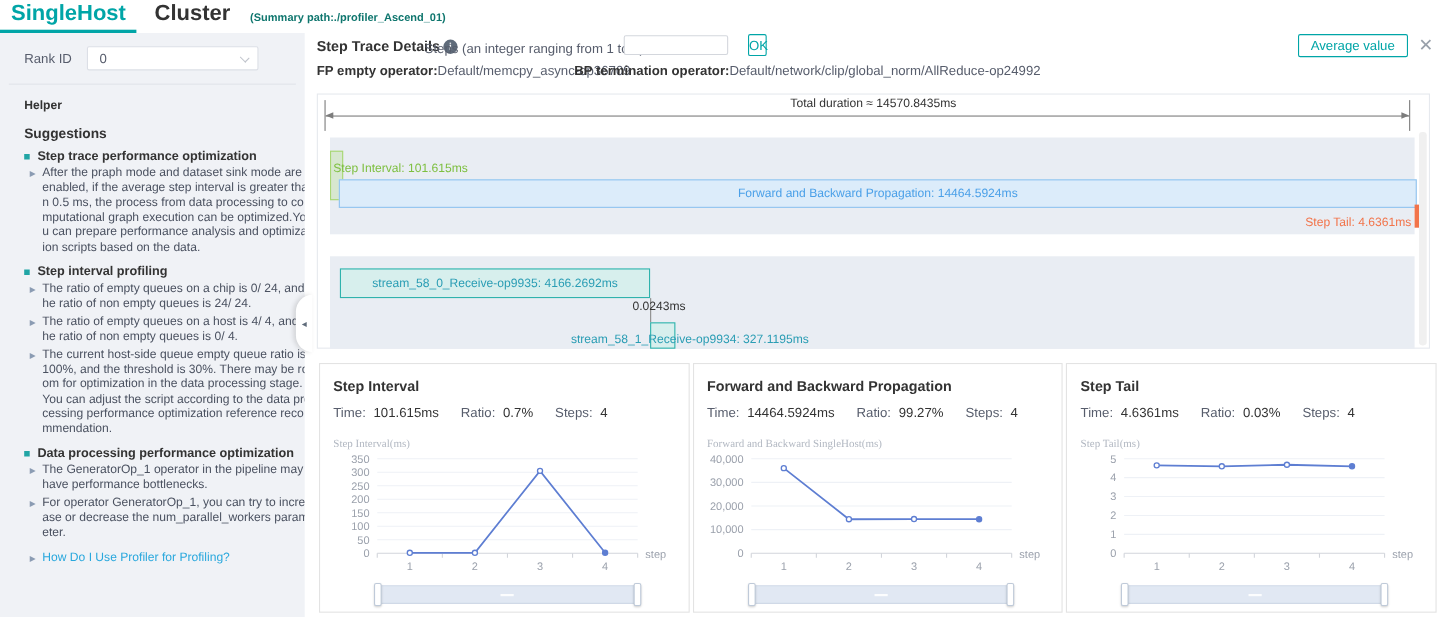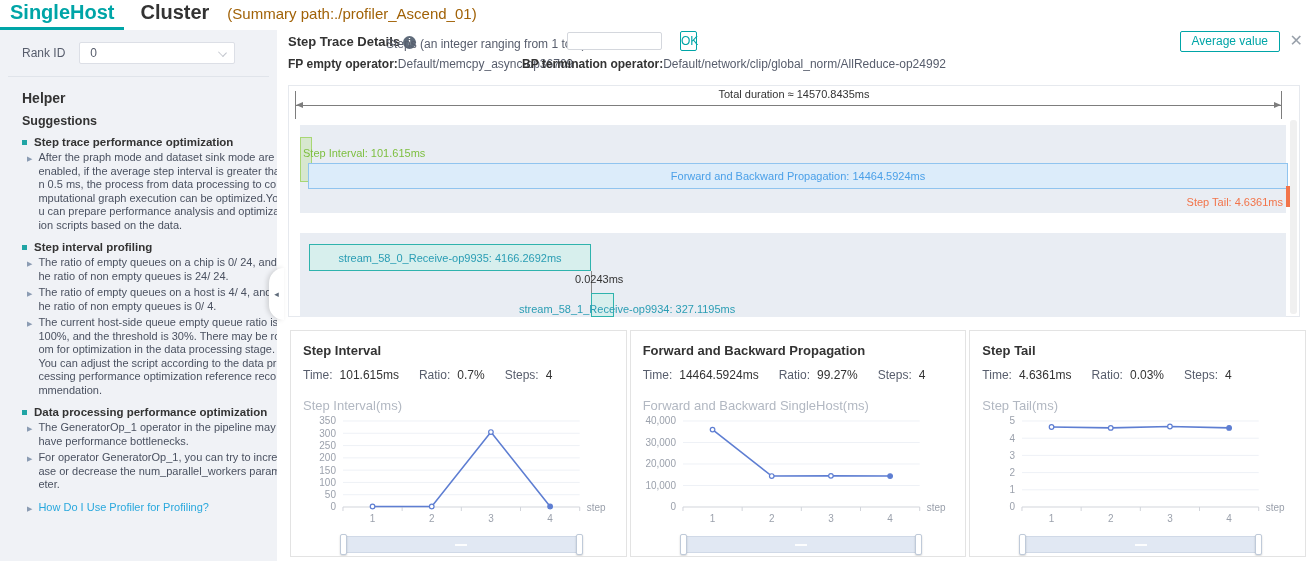--- a/index.html
+++ b/index.html
@@ -5,31 +5,31 @@
   * { box-sizing: border-box; margin: 0; padding: 0; }
   html,body { width:1308px; height:561px; background:#fff; overflow:hidden;
               font-family:"Liberation Sans", sans-serif; color:#333; }
   .app { position:relative; width:1308px; height:561px; background:#fff; }
 
   
   .topbar { position:absolute; left:0; top:0; right:0; height:30px; display:flex; align-items:flex-end; background:#fff; }
   .tab { font-size:20px; font-weight:bold; padding:5px 10px 6px; cursor:pointer; color:#333; }
   .tab.active { color:#00a5a7; border-bottom:3px solid #00a5a7; padding-bottom:3px; }
   .tab + .tab { margin-left:6px; }
-  .summary { font-size:15px; font-weight:normal; padding-bottom:8px; margin-left:8px; color:#a16207; }
+  .summary { font-size:10px; font-weight:bold; padding-bottom:8px; margin-left:8px; color:#0f766e; }
 
   
   .sidebar { position:absolute; left:0; top:30px; width:291px; bottom:0; background:#f0f2f6; overflow:hidden;text-decoration:underline; }
   .rank-row { position:absolute; left:22px; top:12px; display:flex; align-items:center; }
   .rank-label { font-size:12px; color:#575d6c; margin-right:14px; }
   .select { position:relative; width:156px; height:22px; background:#fff; border:1px solid #dcdfe6; border-radius:2px;
             font-size:12px; color:#575d6c; line-height:20px; padding:0 20px 0 10px; }
   .select .caret { position:absolute; right:8px; top:6px; width:7px; height:7px; border-right:1px solid #c0c4cc; border-bottom:1px solid #c0c4cc; transform:rotate(45deg) scaleY(0.8); }
   .side-divider { position:absolute; left:8px; right:22px; top:46px; border-bottom:1px solid #e0e4ea; }
-  .helper-title { position:absolute; left:22px; top:60px; font-size:14px; font-weight:bold; color:#333; }
+  .helper-title { position:absolute; left:22px; top:60px; font-size:11px; font-weight:bold; color:#333; }
   .sugg-title { position:absolute; left:22px; top:84px; font-size:12.5px; font-weight:bold; color:#333; }
   .sug-wrap { position:absolute; left:22px; right:8px; top:106px; }
   .sug-sec { margin-bottom:9px; }
   .sug-title { display:flex; align-items:center; font-size:11.5px; font-weight:bold; color:#333; margin-bottom:3px; }
   .sq { display:inline-block; width:5px; height:5px; background:#21a5a5; margin-right:7px; flex:0 0 auto; }
   .sug-item { display:flex; gap:6px; padding-left:5px; margin-bottom:3px; }
   .tri { font-size:7px; color:#8b9cb3; line-height:13.5px; margin-top:1px; flex:0 0 auto; }
   .txt { font-size:11px; line-height:13.5px; color:#4a5160; word-break:break-all; }
   .txt.link { color:#29a8dd; cursor:pointer; }
 
@@ -84,21 +84,21 @@
   .stream2-box { position:absolute; left:302px; top:207px; width:23px; height:24px; background:#d7efed; border:1px solid #2fb3ad; }
   .stream2-text { position:absolute; left:230px; top:217px; color:#2a9db4; z-index:2; white-space:nowrap; }
 
   
   .cards { position:absolute; left:13px; right:2px; top:300px; bottom:4px; display:flex; gap:3px; }
   .card { flex:1; border:1px solid #e3e3e3; background:#fff; padding:12px 12px 0; overflow:hidden; }
   .card-title { font-size:13px; font-weight:bold; color:#333; }
   .metrics { display:flex; margin-top:10px; font-size:12px; color:#575d6c; }
   .metrics .lab { margin-right:7px; }
   .metrics .val { color:#333; margin-right:20px; }
-  .axis-title { margin-top:16px; font-size:13px; color:#b2b8c2; }
+  .axis-title { margin-top:16px; font-size:10px; color:#b2b8c2;font-family:Liberation Serif, serif; }
   svg.chart { display:block; width:100%; height:118px; margin-top:2px; overflow:visible; }
   svg.chart text.tick { fill:#9ba1ac; font-size:10px; font-family:"Liberation Sans", sans-serif; }
   .dz { position:relative; height:17px; margin:3px 32px 0 38px; background:#e1e8f3; border:1px solid #d0d9e7; border-radius:3px; }
   .dz-h { position:absolute; top:-3px; width:7px; height:21px; background:#fff; border:1px solid #bfcad9; border-radius:2px;
           box-shadow:0 1px 2px rgba(0,0,0,.18); cursor:ew-resize; }
   .dz-h.l { left:-2px; } .dz-h.r { right:-2px; }
   .dz-grip { position:absolute; left:50%; top:7px; width:12px; height:2px; margin-left:-6px; background:rgba(255,255,255,.9); }
 </style>
 </head>
 <body>

